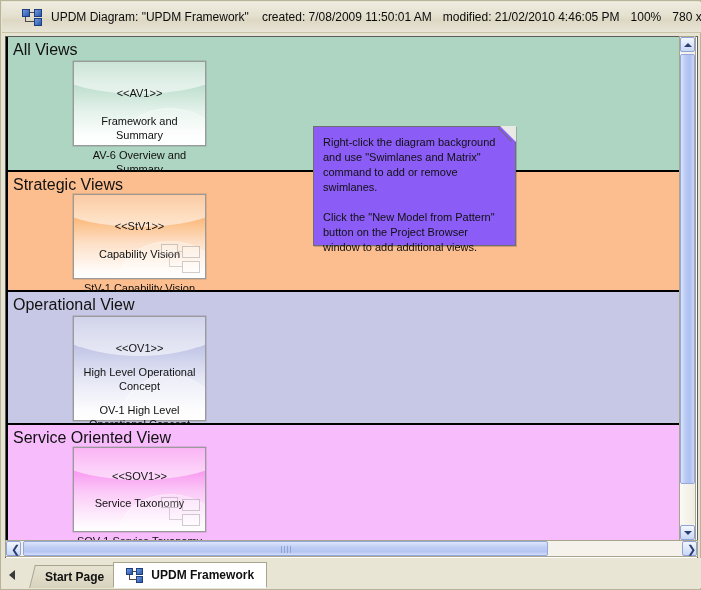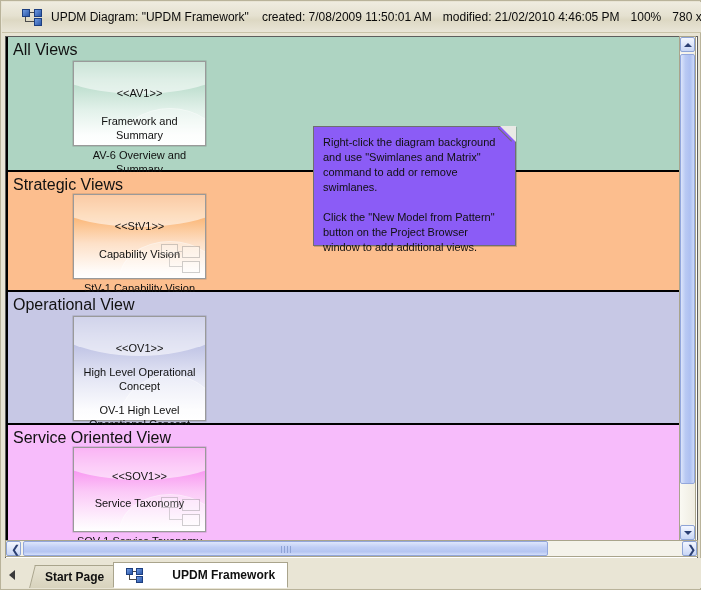--- a/index.html
+++ b/index.html
@@ -387,21 +387,20 @@
     font-weight: bold;
   }
   .tab.active {
     background: #ffffff;
     border: 1px solid #a9a48c;
     border-bottom: 1px solid #ffffff;
     height: 26px;
     margin-left: -4px;
     font-weight: bold;
     z-index: 3;
-    gap: 21px;
   }
   .tab-icon {
     width: 17px; height: 15px;
     position: relative;
     margin-right: 8px;
     flex: none;
   }
   .tab-icon i {
     position: absolute; display: block;
     background: linear-gradient(to bottom right, #6f9ae0, #2a56a8);

